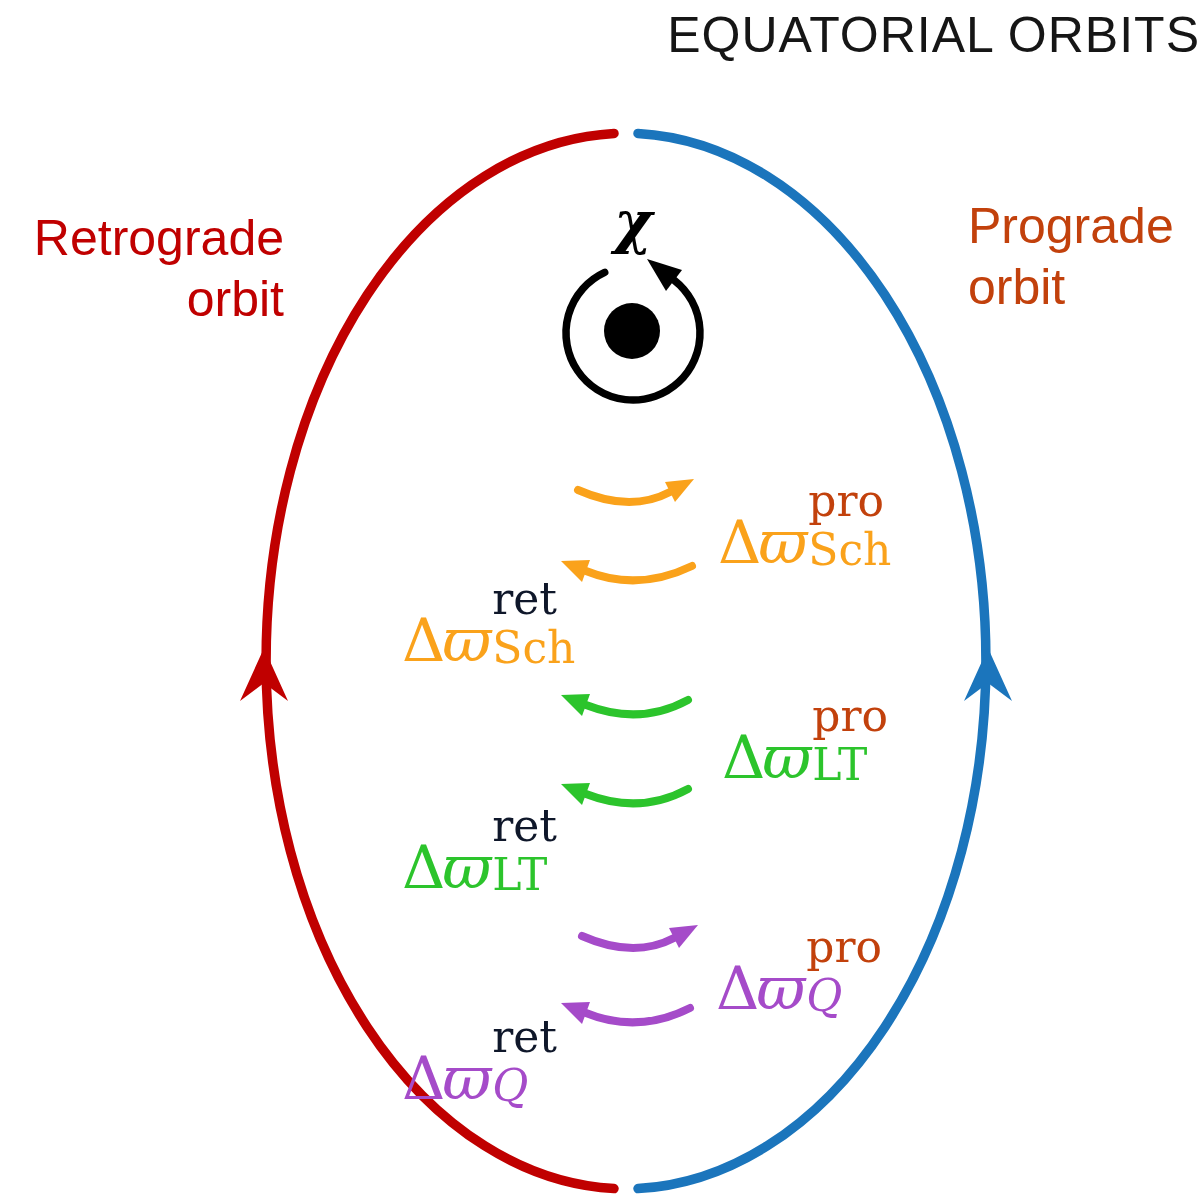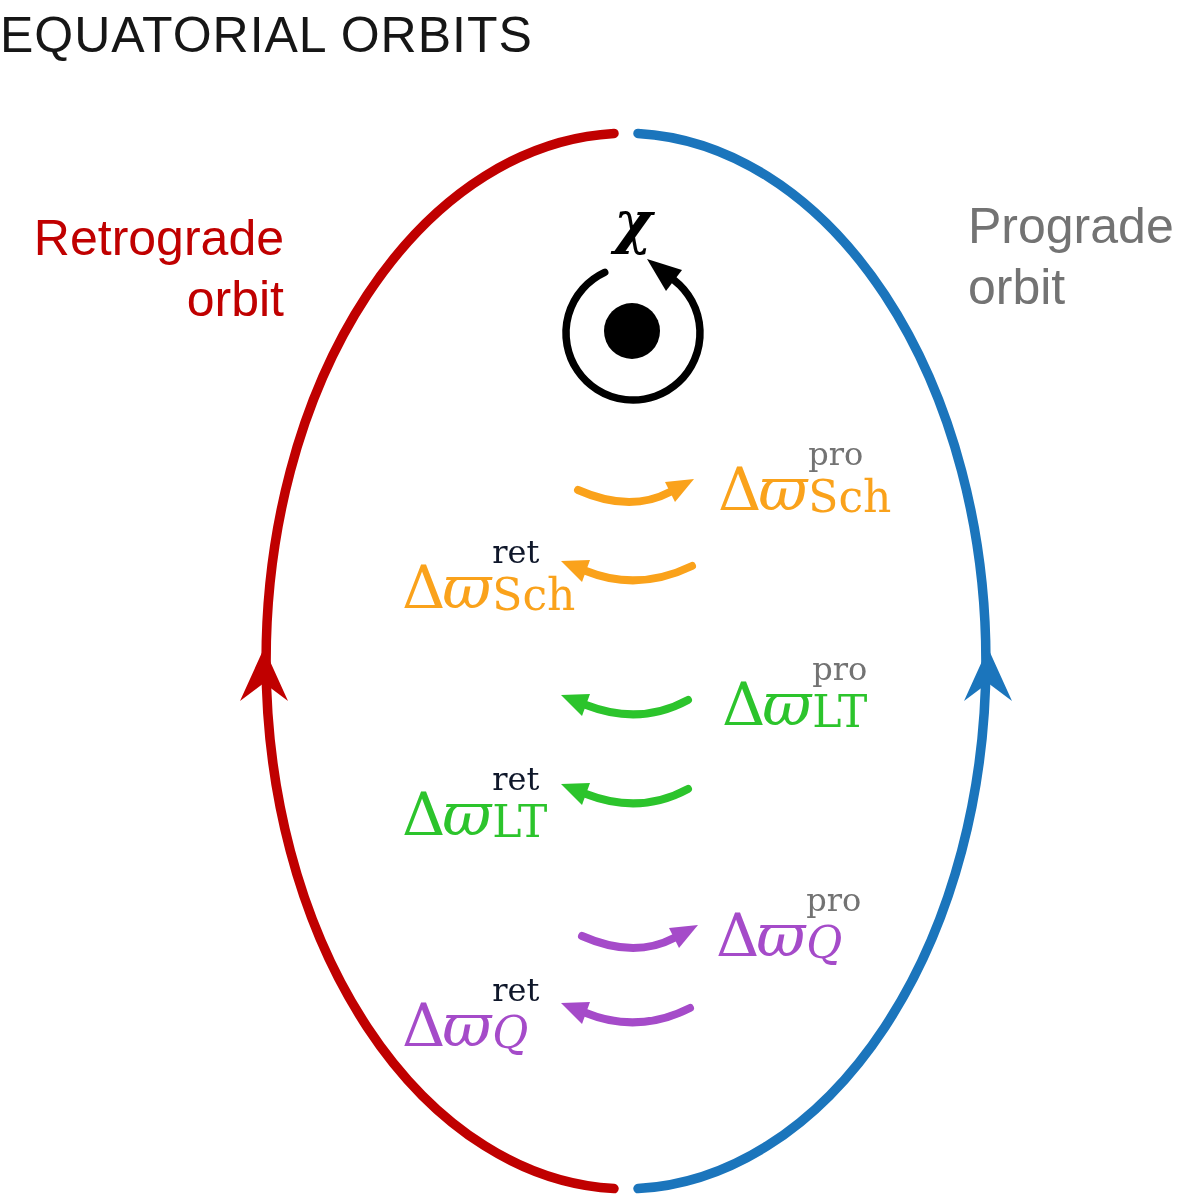--- a/index.html
+++ b/index.html
@@ -5,45 +5,45 @@
   html,body{margin:0;padding:0;background:#ffffff;}
   body{width:1200px;height:1196px;position:relative;overflow:hidden;
        font-family:"Liberation Sans",sans-serif;}
 
   .abs{position:absolute;}
 
   
   .c-orange{color:#FAA21B;}
   .c-green{color:#2CC42C;}
   .c-purple{color:#A54BC9;}
-  .c-blue{color:#737373;}
+  .c-blue{color:#c2410c;}
   .c-red{color:#C00000;margin-top:12px;}
   .c-retred{color:#0f172a;}
 
   
-  #title{left:0;top:6px;width:1200px;text-align:left;
+  #title{left:0;top:6px;width:1200px;text-align:right;
          font-size:50px;font-weight:400;letter-spacing:1px;color:#161616;}
 
   
   .orbit-label{font-size:50px;line-height:61px;font-weight:400;}
   #retro-label{left:4px;top:196px;width:280px;text-align:right;}
   #pro-label{left:968px;top:196px;width:232px;text-align:left;}
 
   
   #chi{left:596px;top:188px;width:74px;text-align:center;
        font-family:"DejaVu Serif",serif;font-style:italic;font-weight:bold;
        font-size:58px;color:#000;}
 
   
   .shift-label{position:absolute;display:flex;align-items:flex-end;
                font-family:"DejaVu Serif",serif;white-space:nowrap;}
   .sl-base{font-size:60px;line-height:1;letter-spacing:-3px;}
   .sl-base .varpi{font-style:italic;}
   .scripts{display:flex;flex-direction:column;margin-left:4px;}
-  .sup{font-size:32px;line-height:1;}
+  .sup{font-size:44px;line-height:1;margin-top:41px;}
   .sub{font-size:44px;line-height:1;margin-top:5px;}
   .sub-italic .sub{font-style:italic;}
 
   svg{position:absolute;left:0;top:0;}
 </style>
 </head>
 <body>
 
 <svg width="1200" height="1196" viewBox="0 0 1200 1196">
 

